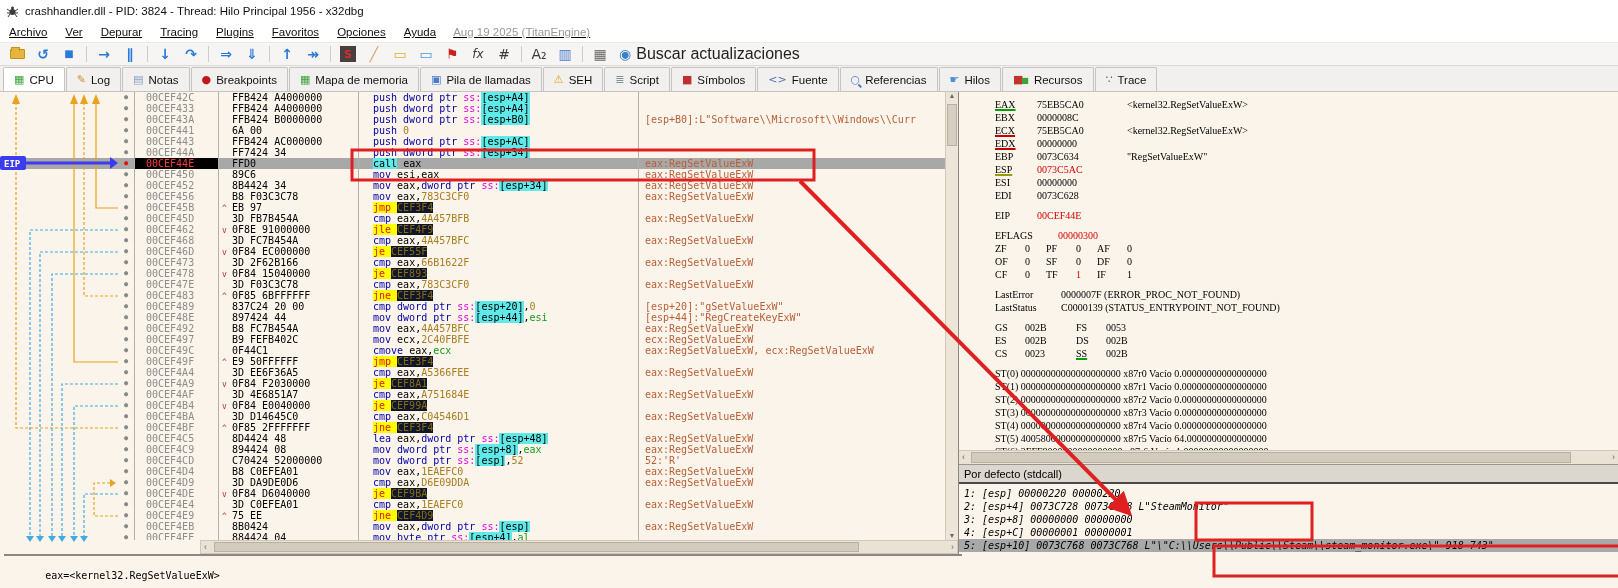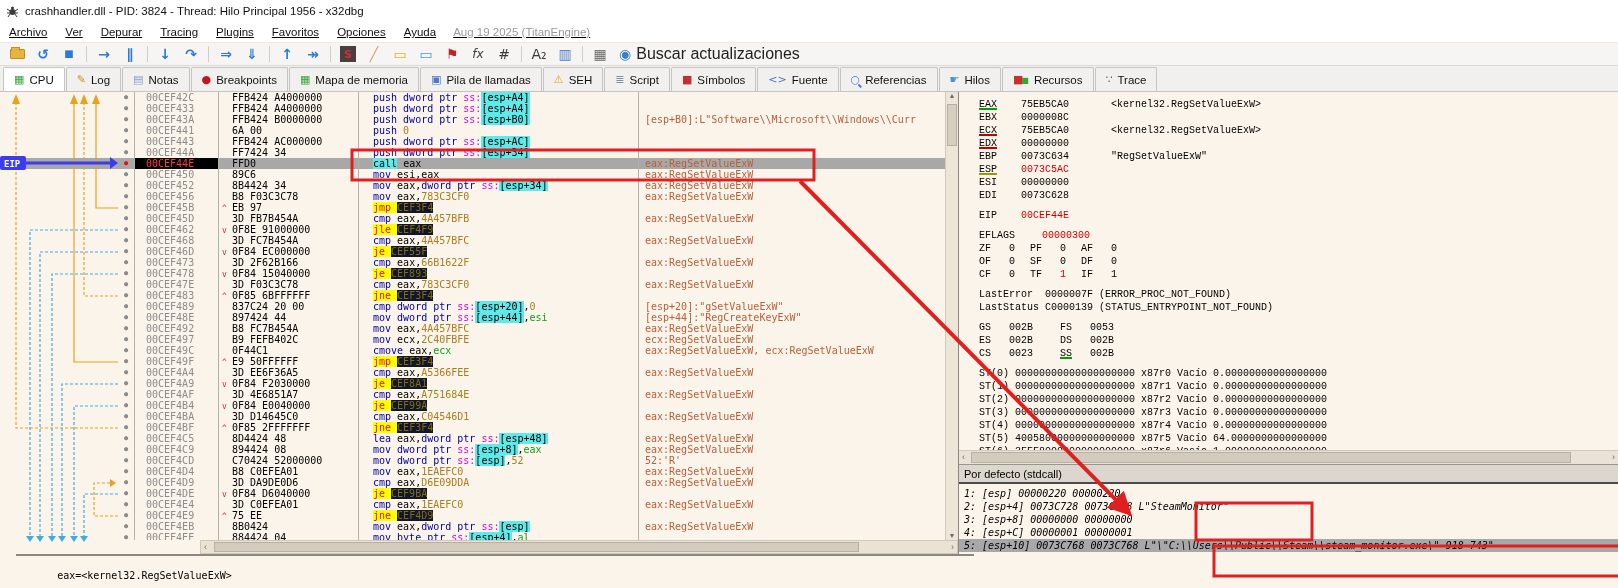--- a/index.html
+++ b/index.html
@@ -65,28 +65,28 @@
   .tk-c { background:#5fe9e9; color:#000; }
 
   .vscroll { position:absolute; top:0; right:0; width:13px; height:448px; background:#ece5d8;
              border-left:1px solid #cfc8bb; font-size:7px; color:#6a6a6a; text-align:center; }
   .vthumb { position:absolute; top:12px; left:1px; right:1px; height:42px; background:#d6cec0; border:1px solid #b8b0a2; }
   .varr-dn { position:absolute; bottom:1px; left:0; right:0; }
   .hscroll { position:absolute; top:448px; left:200px; width:758px; height:14px; background:#e9e2d5;
              border:1px solid #cfc8bb; font-size:9px; color:#6a6a6a; }
   .hthumb { position:absolute; left:13px; top:1px; bottom:1px; width:645px; background:#d3cbbd; border:1px solid #b8b0a2; }
   .harr { position:absolute; top:0; line-height:12px; }
-  .infobar { position:absolute; top:462px; left:16px; width:958px; height:34px; border-top:2px solid #8c8880;
+  .infobar { position:absolute; top:462px; left:4px; width:958px; height:34px; border-top:2px solid #8c8880;
              background:#fbf4ea; font-family:"DejaVu Sans Mono",monospace; font-size:10px;
              padding:3px 5px; white-space:pre; color:#000; }
 
   
   .reghead { height:19px; background:#dbd7cf; border-bottom:2px solid #9a968e; text-align:center;
              font-family:"DejaVu Sans Mono",monospace; font-size:10px; line-height:17px; color:#000; }
-  .regbody { height:358px; padding:6px 0 0 20px; font-family:Liberation Mono, monospace;
+  .regbody { height:358px; padding:6px 0 0 36px; font-family:Liberation Serif, serif;
              font-size:10px; white-space:pre; overflow:hidden; color:#000; }
   .rline { height:13px; line-height:13px; }
   .rgap { height:7px; }
   .rname { display:inline-block; width:42px; }
   .rname.w63 { width:63px; } .rname.w66 { width:66px; }
   .ul-green { text-decoration:underline; text-decoration-color:#00a000; text-decoration-thickness:2px; }
   .ul-red   { text-decoration:underline; text-decoration-color:#c00000; text-decoration-thickness:2px; }
   .ul-olive { text-decoration:underline; text-decoration-color:#9a9a00; text-decoration-thickness:2px; }
   .rval { display:inline-block; width:90px; }
   .red { color:#d00000; }

